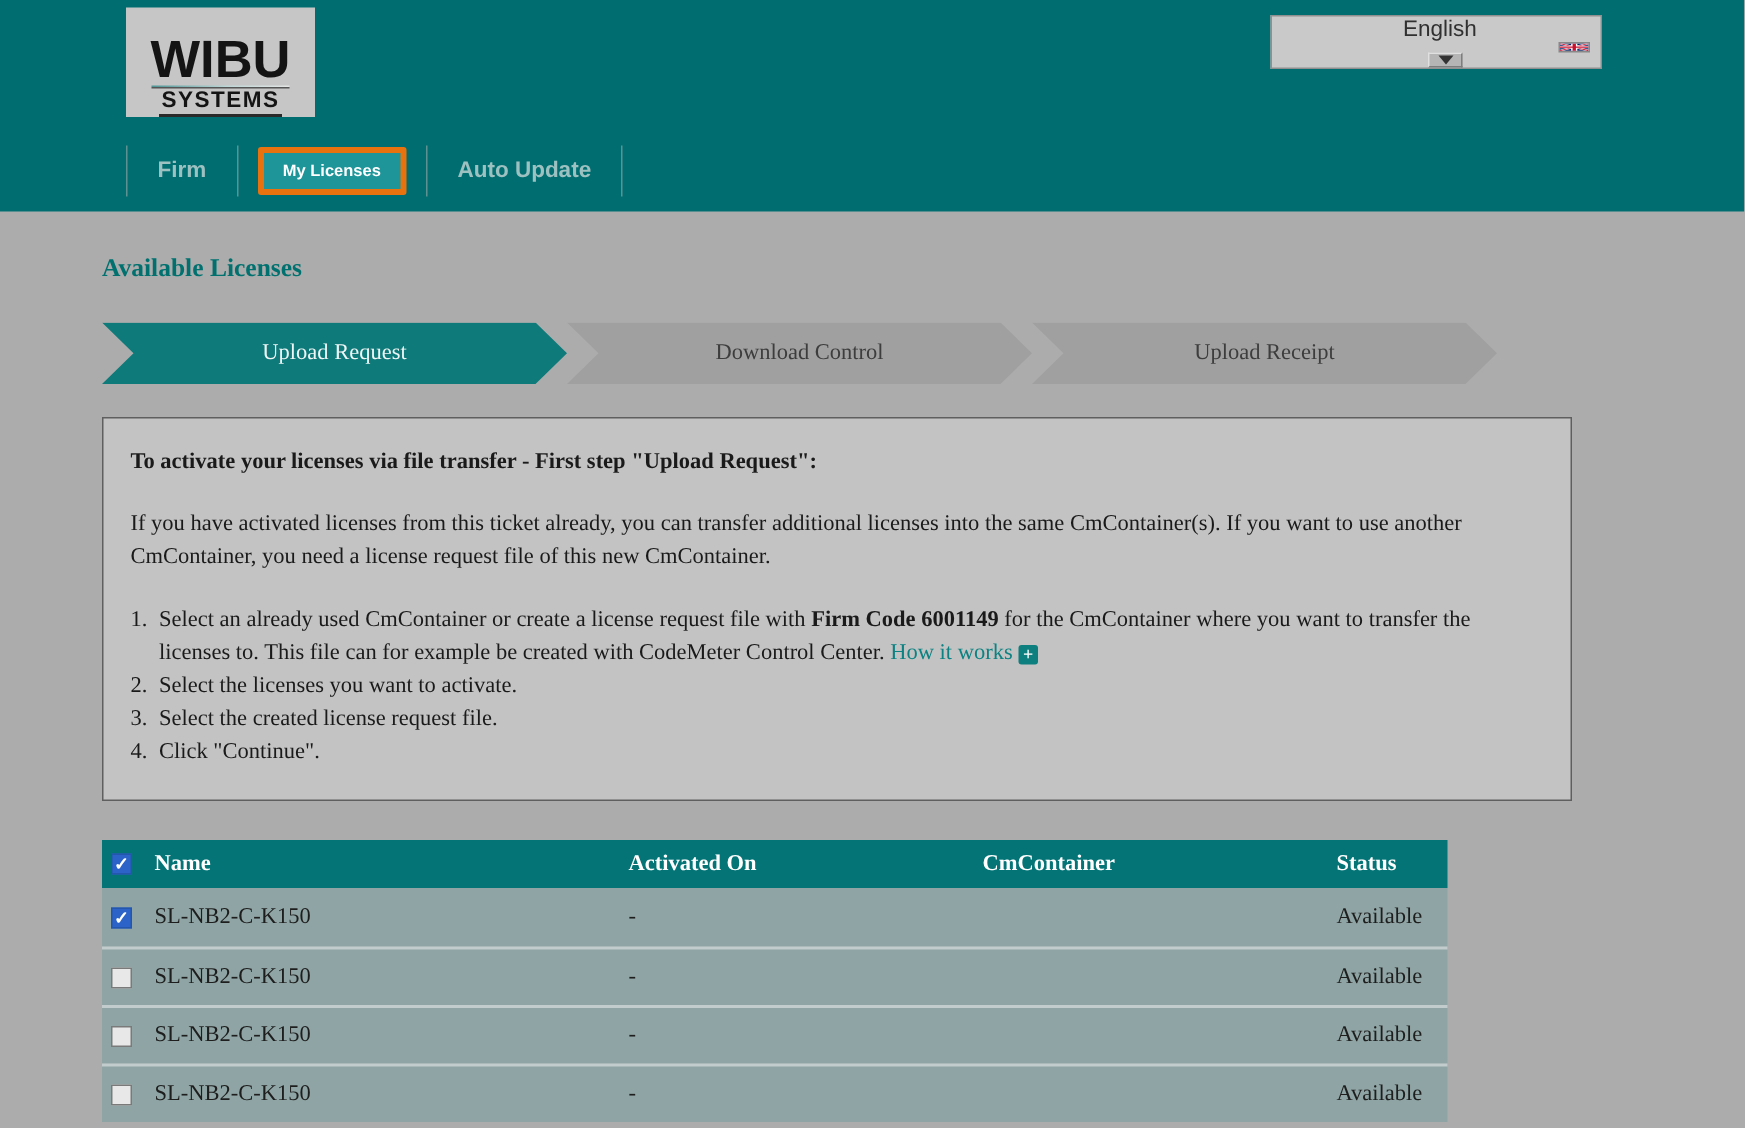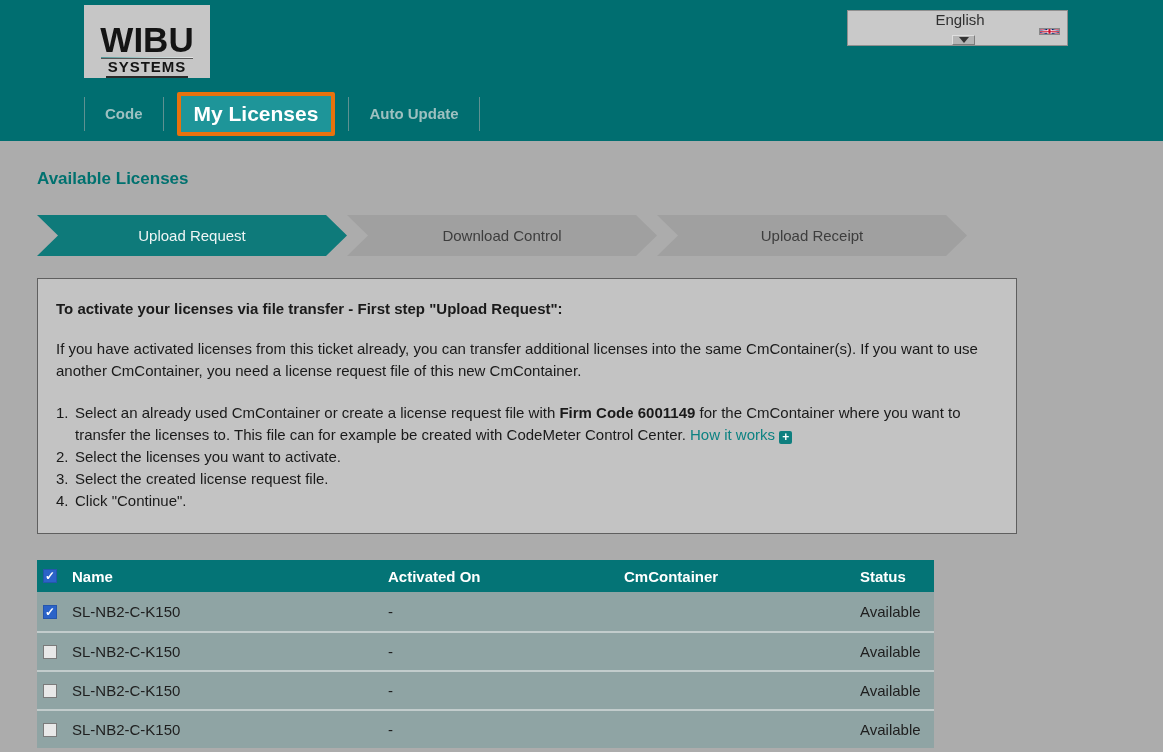--- a/index.html
+++ b/index.html
@@ -25,25 +25,25 @@
   .lang-btn { margin-left:7px; width:23px; height:21px; background:#b5b5b5;
               border:1px solid #7d7d7d; border-top-color:#e0e0e0; border-left-color:#e0e0e0;
               display:flex; align-items:center; justify-content:center; }
   .lang-caret { width:0; height:0; border-left:5px solid transparent; border-right:5px solid transparent;
                 border-top:6px solid #333; }
 
   .nav { position:absolute; left:84px; top:95px; height:37px; display:flex; align-items:center; }
   .nav-divider { width:1px; height:34px; background:#5e9191; }
   .nav-item { font-size:15px; font-weight:bold; color:#9dc0c0; padding:0 20px; cursor:pointer; }
   .nav-active-wrap { margin:0 13px; border:4px solid #e8720d; border-radius:2px; background:#1e9599; }
-  .nav-active-wrap .nav-item-active { display:block; font-size:21px; font-weight:bold; color:#ffffff;
+  .nav-active-wrap .nav-item-active { display:block; font-size:11px; font-weight:bold; color:#ffffff;
                                       padding:6px 13px; cursor:pointer; }
 
   
-  .main { padding:28px 0 0 37px; }
+  .main { padding:28px 0 0 68px;font-family:Liberation Serif, serif; }
   .page-title { font-size:17px; font-weight:bold; color:#00716f; }
 
   .steps { display:flex; margin-top:26px; }
   .step { width:310px; height:41px; line-height:41px; text-align:center; font-size:15px;
           clip-path:polygon(0 0, calc(100% - 21px) 0, 100% 50%, calc(100% - 21px) 100%, 0 100%, 21px 50%); }
   .step.active { background:#0e7a7a; color:#eef5f5; }
   .step.inactive { background:#a0a0a0; color:#3d3d3d; }
 
   .infobox { width:980px; height:256px; margin-top:22px; background:#c3c3c3; border:1px solid #5f5f5f;
              padding:21px 18px 0; font-size:15px; color:#1a1a1a; }
@@ -91,21 +91,21 @@
         <path d="M30,0 V36 M0,18 H60" stroke="#ffffff" stroke-width="13"></path>
         <path d="M30,0 V36 M0,18 H60" stroke="#C8102E" stroke-width="7"></path>
       </svg>
       <span class="lang-btn">
         <span class="lang-caret"></span>
       </span>
     </div>
 
     <div class="nav">
       <span class="nav-divider"></span>
-      <span class="nav-item">Code</span>
+      <span class="nav-item">Firm</span>
       <span class="nav-divider"></span>
       <span class="nav-active-wrap">
         <span class="nav-item-active">My Licenses</span>
       </span>
       <span class="nav-divider"></span>
       <span class="nav-item">Auto Update</span>
       <span class="nav-divider"></span>
     </div>
   </div>
 

